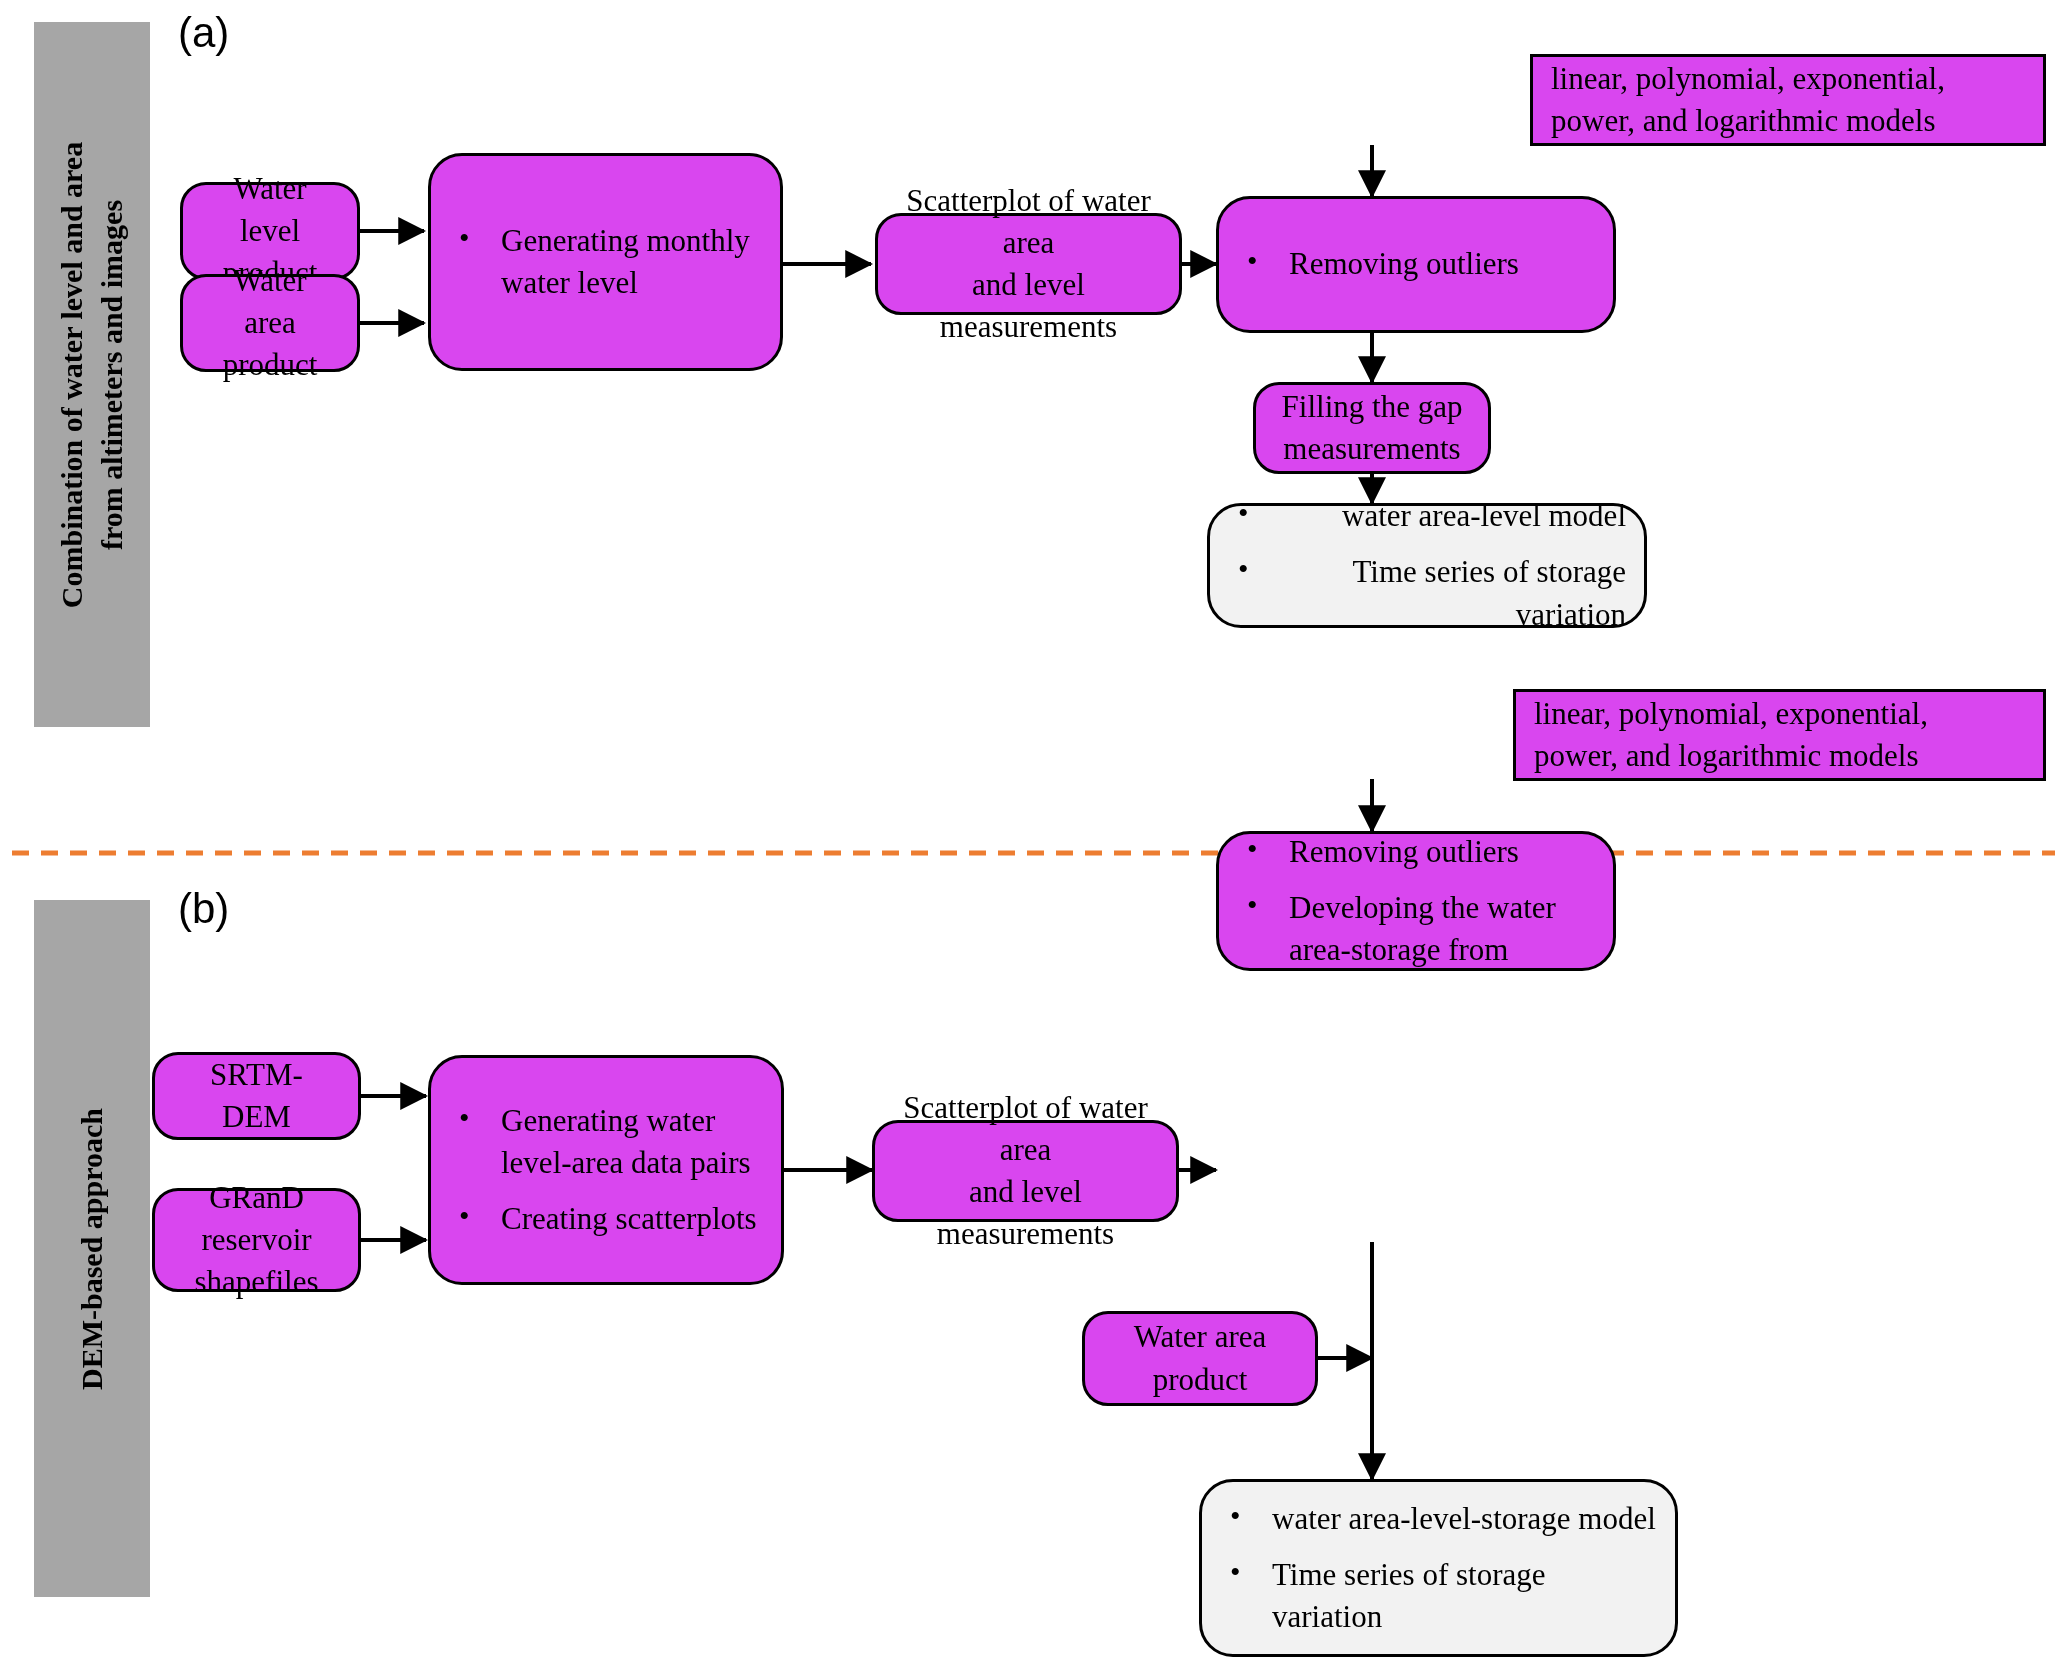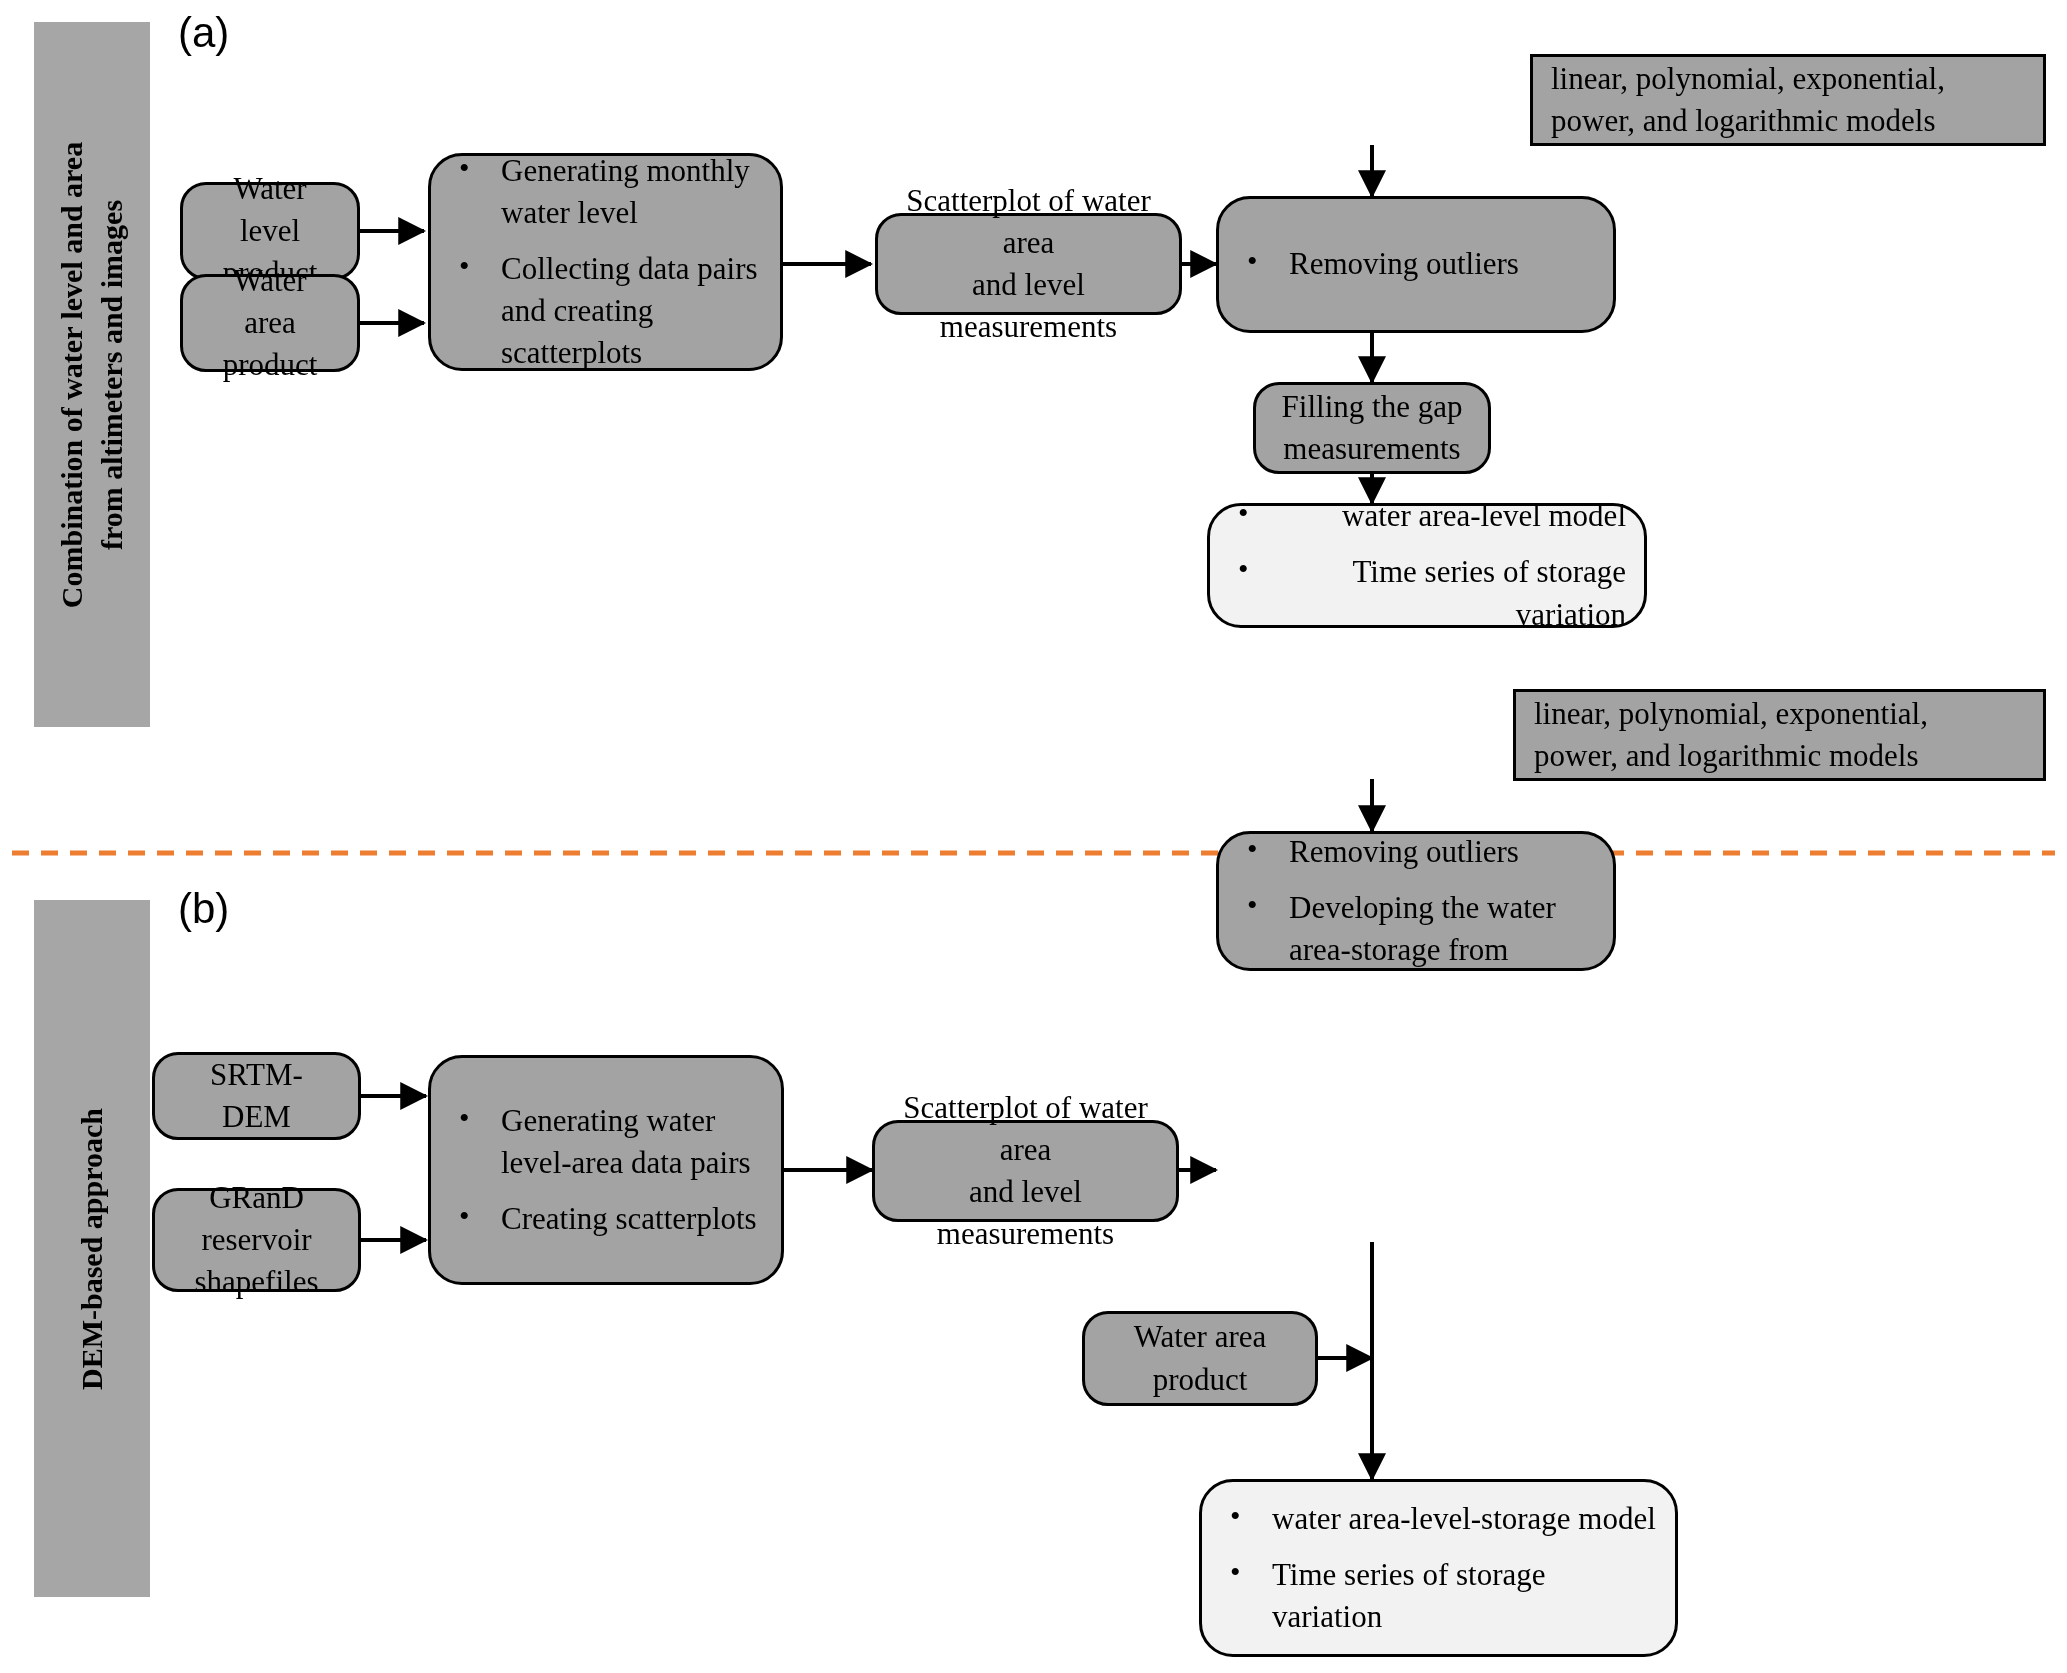--- a/index.html
+++ b/index.html
@@ -44,21 +44,21 @@
     font-size: 42px;
     color: #000;
     line-height: 1;
   }
 
   
   .node {
     position: absolute;
     box-sizing: border-box;
     border: 3.5px solid #000;
-    background: #a3a3a3;
+    background: #d946ef;
     display: flex;
     flex-direction: column;
     justify-content: center;
     font-size: 31px;
     line-height: 1.36;
     color: #000;
   }
   .node.rounded  { border-radius: 26px; }
   .node.rounded-lg { border-radius: 34px; }
   .node.sharp    { border-radius: 0; }
@@ -166,21 +166,20 @@
   </div>
 
   <div class="node rounded center-txt" style="left:180px; top:274px; width:180px; height:98px;">
     <span class="ln">Water area</span>
     <span class="ln">product</span>
   </div>
 
   <div class="node rounded-lg left-txt" style="left:428px; top:153px; width:355px; height:218px;">
     <ul class="bullets">
       <li>Generating monthly water level</li>
-      <li>Collecting data pairs and creating scatterplots</li>
     </ul>
   </div>
 
   <div class="node rounded center-txt" style="left:875px; top:213px; width:307px; height:102px;">
     <span class="ln">Scatterplot of water area</span>
     <span class="ln">and level measurements</span>
   </div>
 
   <div class="node sharp left-txt" style="left:1530px; top:54px; width:516px; height:92px;">
     <span class="ln">linear, polynomial, exponential,</span>

